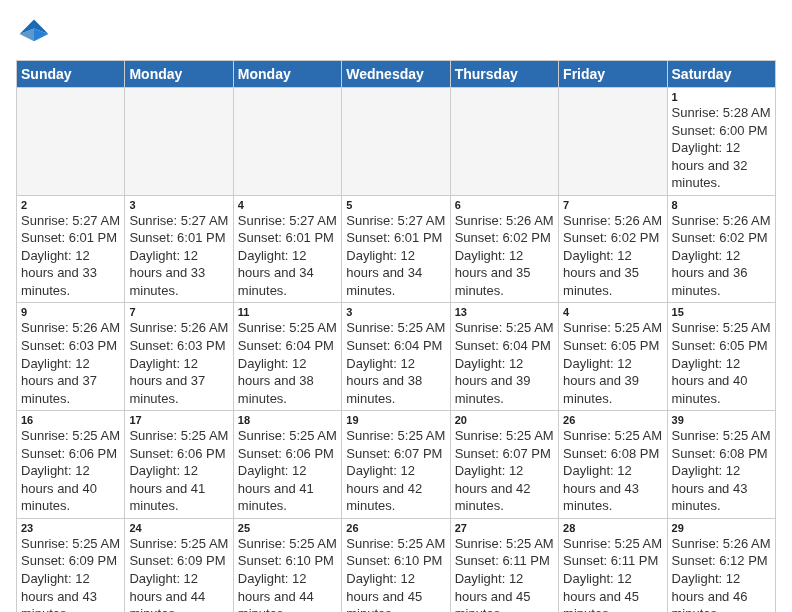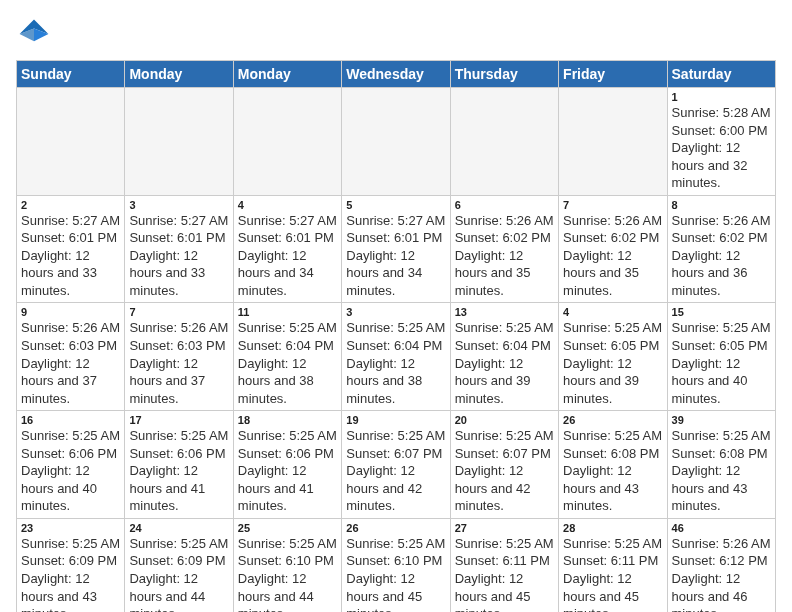--- a/index.html
+++ b/index.html
@@ -334,21 +334,21 @@
 and 45 minutes.</div>
           </td>
           <td>
             <span class="day-num">28</span>
             <div class="day-info">Sunrise: 5:25 AM
 Sunset: 6:11 PM
 Daylight: 12 hours
 and 45 minutes.</div>
           </td>
           <td>
-            <span class="day-num">46</span>
+            <span class="day-num">29</span>
             <div class="day-info">Sunrise: 5:26 AM
 Sunset: 6:12 PM
 Daylight: 12 hours
 and 46 minutes.</div>
           </td>
         </tr>
         <tr class="last-row">
           <td>
             <span class="day-num">30</span>
             <div class="day-info">Sunrise: 5:26 AM

